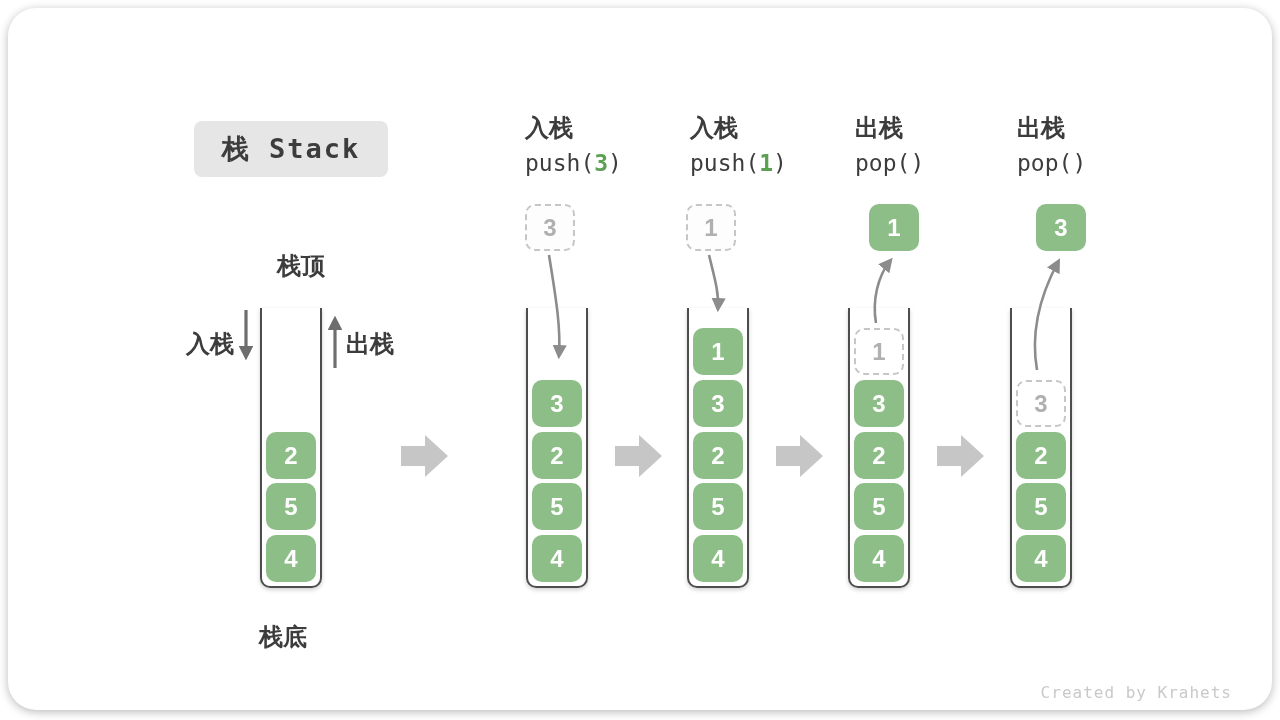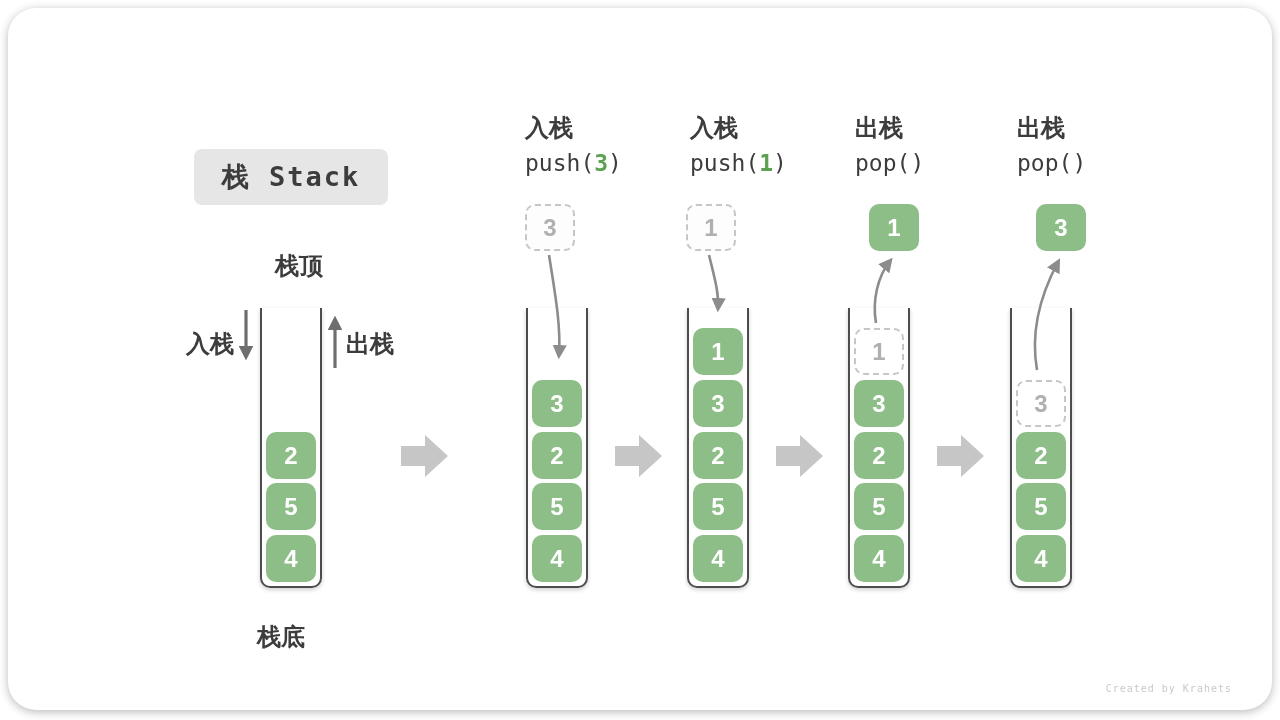--- a/index.html
+++ b/index.html
@@ -4,34 +4,34 @@
 <style>
   html,body{margin:0;padding:0;background:#ffffff;}
   .stage{position:relative;width:1280px;height:720px;overflow:hidden;
          font-family:"Liberation Sans","DejaVu Sans",sans-serif;}
   .card{position:absolute;left:8px;top:8px;right:8px;bottom:10px;background:#fff;
         border-radius:28px;box-shadow:0 2px 10px rgba(0,0,0,.28);}
 
   
   .chip{position:absolute;left:186px;top:113px;width:194px;height:56px;
         background:var(--chip-bg,#e6e6e6);border-radius:8px;display:flex;
-        align-items:center;justify-content:center;margin-top:28px;}
+        align-items:center;justify-content:center;}
   .chip span{font-family:"DejaVu Sans Mono","Liberation Mono",monospace;
         font-size:27px;font-weight:600;color:var(--text,#3c3c3c);letter-spacing:2px;}
 
   
   .col-header{position:absolute;top:107px;}
   .op-name{font-size:24px;font-weight:bold;color:var(--text,#3c3c3c);line-height:26px;}
   .op-code{margin-top:9px;font-family:"DejaVu Sans Mono","Liberation Mono",monospace;
            font-size:23px;color:var(--text,#3c3c3c);line-height:26px;}
   .op-code .arg{color:var(--code-green,#5ca052);font-weight:bold;}
 
   
   .lbl{position:absolute;font-size:24px;font-weight:bold;color:var(--text,#3c3c3c);}
-  .lbl.centered{width:62px;text-align:right;}
+  .lbl.centered{width:62px;text-align:left;margin-left:16px;}
 
   
   .cont{position:absolute;top:300px;width:62px;height:280px;box-sizing:border-box;
         border:2px solid #4d4d4d;border-top:none;border-radius:0 0 10px 10px;
         box-shadow:0 2px 4px rgba(0,0,0,.18);background:transparent;}
 
   
   .block{position:absolute;width:50px;height:47px;border-radius:10px;
          background:var(--block-green,#8ebe87);color:#fff;font-size:24px;font-weight:bold;
          display:flex;align-items:center;justify-content:center;}
@@ -41,21 +41,21 @@
          display:flex;align-items:center;justify-content:center;
          font-size:24px;font-weight:bold;}
   .float.dashed{border:2px dashed var(--dashed-border,#c6c6c6);box-sizing:border-box;
          color:var(--dashed-text,#b0b0b0);background:#fdfdfd;}
   .float.solid{background:var(--block-green,#8ebe87);color:#fff;}
 
   .overlay{position:absolute;left:0;top:0;width:1280px;height:720px;pointer-events:none;}
 
   .watermark{position:absolute;top:675px;right:40px;
              font-family:"DejaVu Sans Mono","Liberation Mono",monospace;
-             font-size:10px;letter-spacing:1px;color:#c9c9c9;}
+             font-size:16px;letter-spacing:1px;color:#c9c9c9;}
 </style>
 </head>
 <body>
 
 <div class="stage">
   <div class="card">
 
     <div class="chip">
       <span>栈 Stack</span>
     </div>

